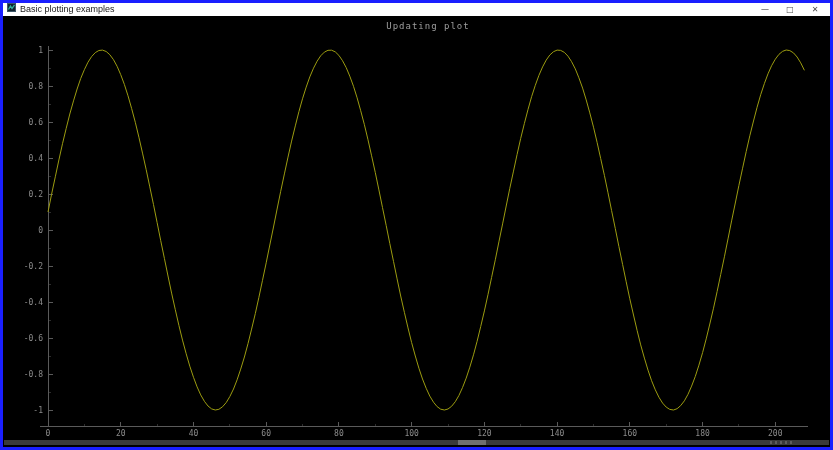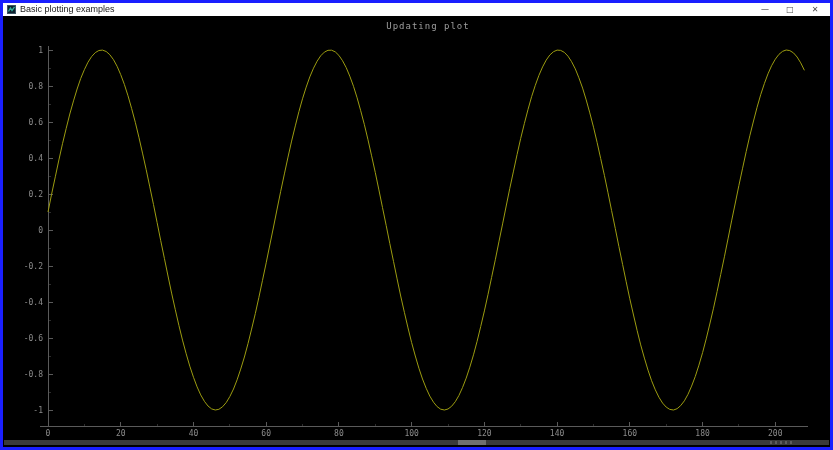--- a/index.html
+++ b/index.html
@@ -2,21 +2,21 @@
 <html style="--frame_border: #1a1fff; --titlebar_bg: #ffffff; --titlebar_text: #1a1a1a; --content_bg: #000000; --curve: #9c9c10; --axis_line: #5a5a5a; --tick_label: #8c8c8c; --plot_title: #9e9e9e; --scrollbar_track: #3a3a3a; --scrollbar_thumb: #6f6f6f;"><head>
 <meta charset="utf-8">
 <style>
   html,body{margin:0;padding:0;background:#000;}
   .frame{
     position:relative;width:833px;height:450px;box-sizing:border-box;
     border:3px solid var(--frame_border,#1a1fff);background:var(--content_bg,#000);
     font-family:"Liberation Sans",sans-serif;overflow:hidden;
   }
   .titlebar{
-    display:flex;align-items:center;height:13px;background:var(--titlebar_bg,#fff);
+    display:flex;align-items:flex-start;height:13px;background:var(--titlebar_bg,#fff);
     padding:0 4px;gap:4px;user-select:none;
   }
   .app-icon{width:9px;height:9px;flex:0 0 auto;display:block;}
   .win-title{font-size:9px;line-height:13px;color:var(--titlebar_text,#1a1a1a);white-space:nowrap;}
   .win-btns{margin-left:auto;display:flex;align-items:center;gap:13px;padding-right:5px;}
   .win-btn{
     width:12px;text-align:center;font-size:8px;line-height:13px;color:#4a4a4a;
     font-family:"DejaVu Sans",sans-serif;cursor:default;
   }
   .content{position:relative;height:431px;background:var(--content_bg,#000);overflow:hidden;padding-left:48px;}

